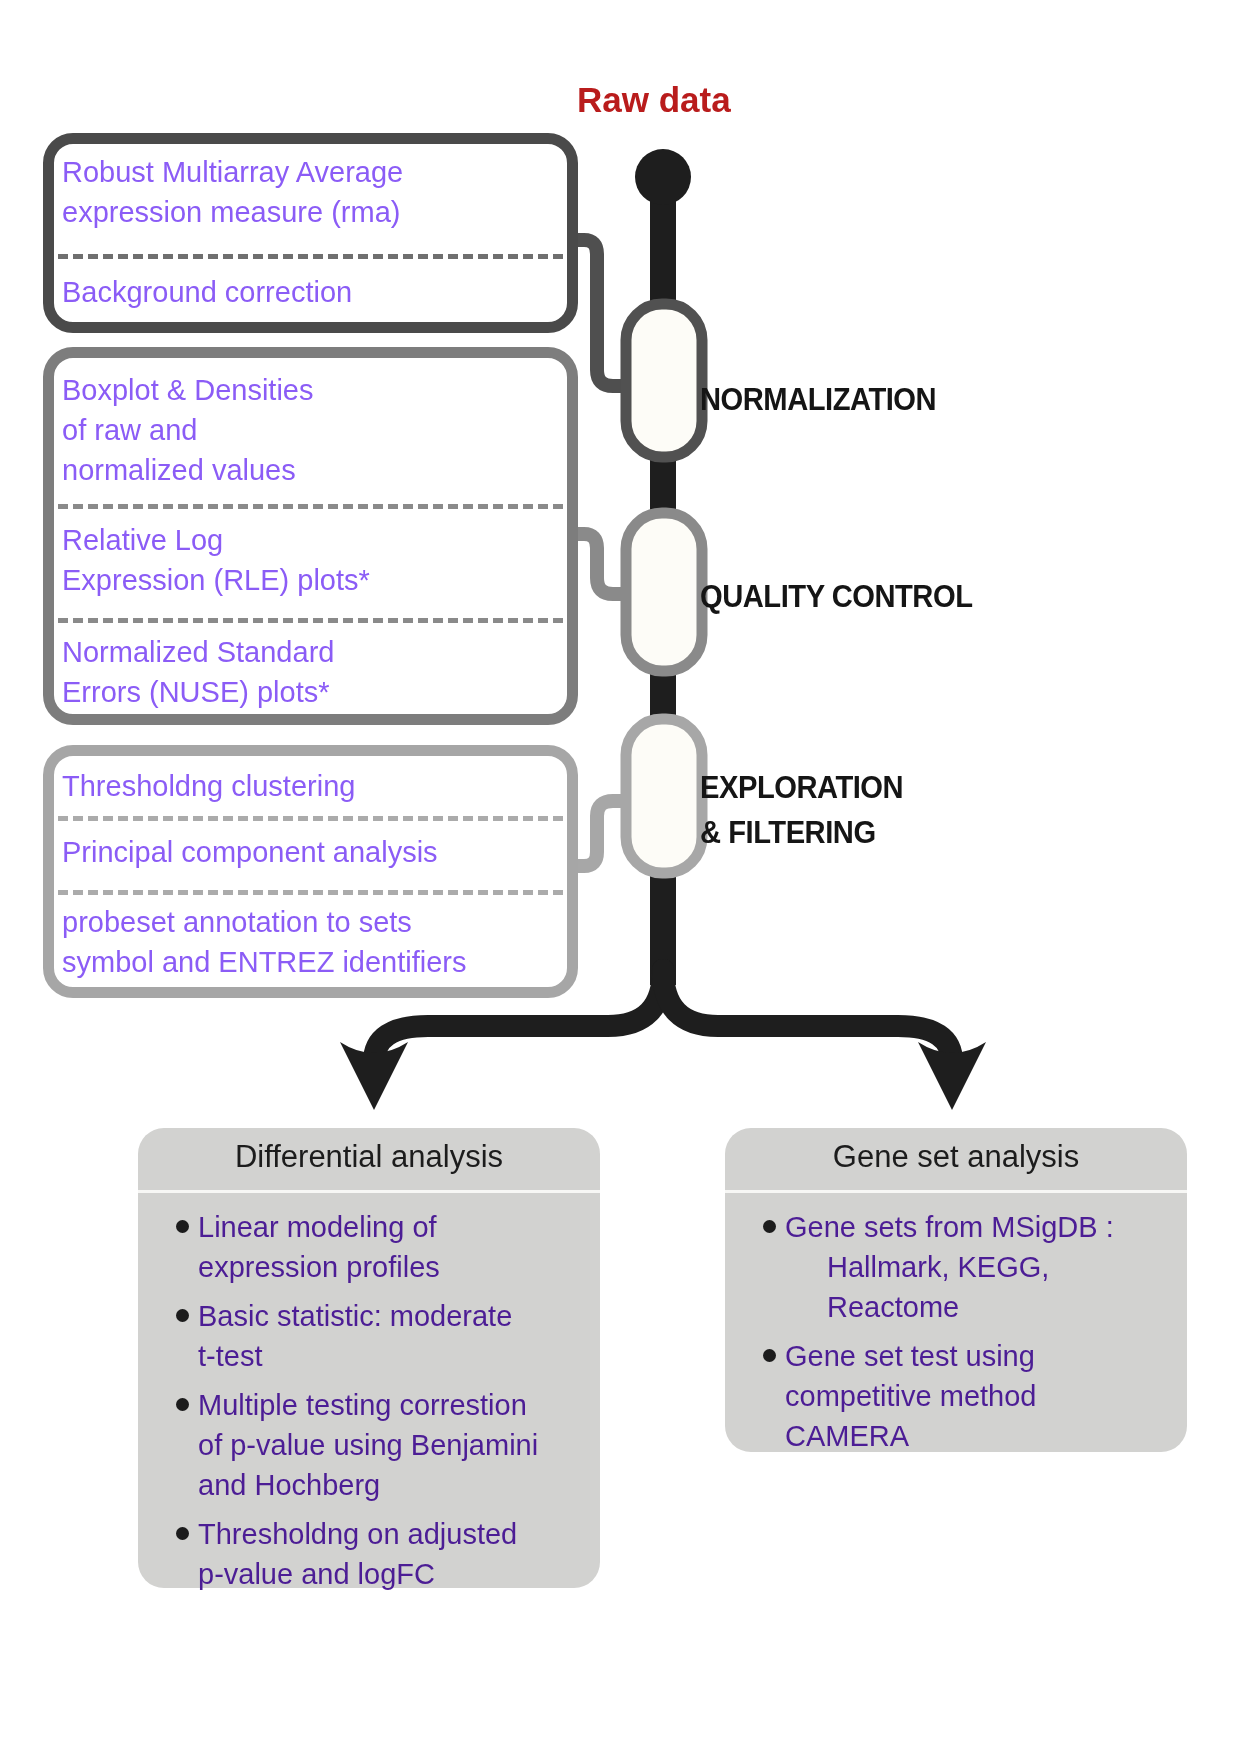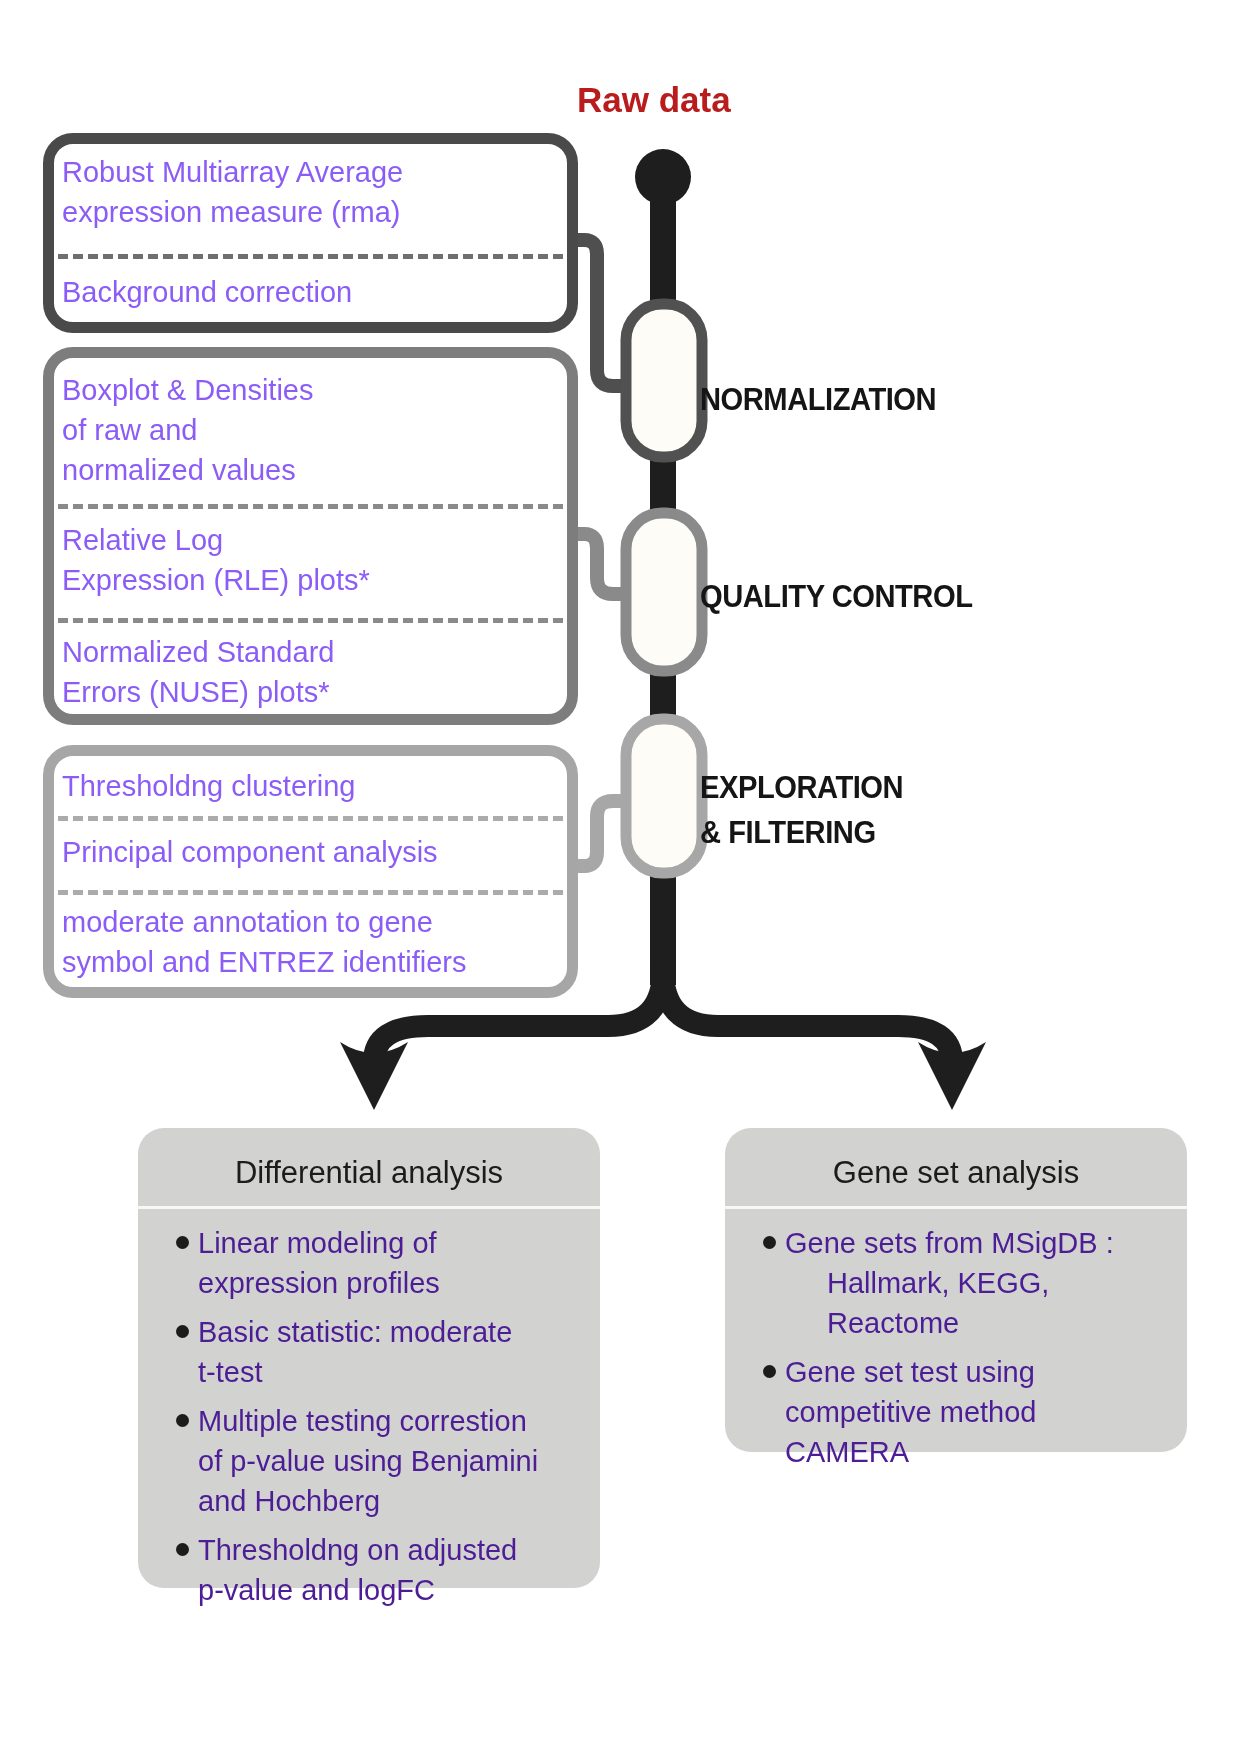--- a/index.html
+++ b/index.html
@@ -24,21 +24,21 @@
   
   .stage-label{position:absolute;left:700px;z-index:3;font-size:31px;font-weight:bold;color:#151515;
                letter-spacing:-0.5px;white-space:nowrap;transform:scaleX(0.94);
                transform-origin:left center;line-height:45px;}
 
   
   .abox{position:absolute;background:#d2d2d0;border-radius:26px;z-index:2;box-sizing:border-box;}
   #abox-0{left:138px;top:1128px;width:462px;height:460px;}
   #abox-1{left:725px;top:1128px;width:462px;height:324px;}
   .abox-header{height:51px;padding-top:11px;box-sizing:content-box;text-align:center;
-               font-size:31px;color:#1c1c1c;border-bottom:3px solid #f7f7f5;margin-top:16px;}
+               font-size:31px;color:#1c1c1c;border-bottom:3px solid #f7f7f5;}
   .abox-list{padding:14px 8px 0 38px;}
   .abullet{display:flex;margin-bottom:9px;font-size:29px;line-height:40px;color:#4c1d95;}
   .bdot{flex:0 0 13px;width:13px;height:13px;border-radius:50%;background:#1c1c1c;
         margin-top:13px;margin-right:9px;}
   .bl{white-space:nowrap;}
   .bl.ind{margin-left:42px;}
 </style>
 </head>
 <body>
 
@@ -85,21 +85,21 @@
     <div class="mdiv" style="top:260px"></div>
     <div class="mline" style="top:278px">Normalized Standard</div>
     <div class="mline" style="top:318px">Errors (NUSE) plots*</div>
   </div>
 
   <div class="mbox" id="mbox-2">
     <div class="mline" style="top:14px">Thresholdng clustering</div>
     <div class="mdiv" style="top:60px"></div>
     <div class="mline" style="top:80px">Principal component analysis</div>
     <div class="mdiv" style="top:134px"></div>
-    <div class="mline" style="top:150px">moderate annotation to gene</div>
+    <div class="mline" style="top:150px">probeset annotation to sets</div>
     <div class="mline" style="top:190px">symbol and ENTREZ identifiers</div>
   </div>
 
   <div class="stage-label" style="top:377px">NORMALIZATION</div>
   <div class="stage-label" style="top:574px">QUALITY CONTROL</div>
   <div class="stage-label" style="top:765px">
     <div>EXPLORATION</div>
     <div>&amp; FILTERING</div>
   </div>
 

